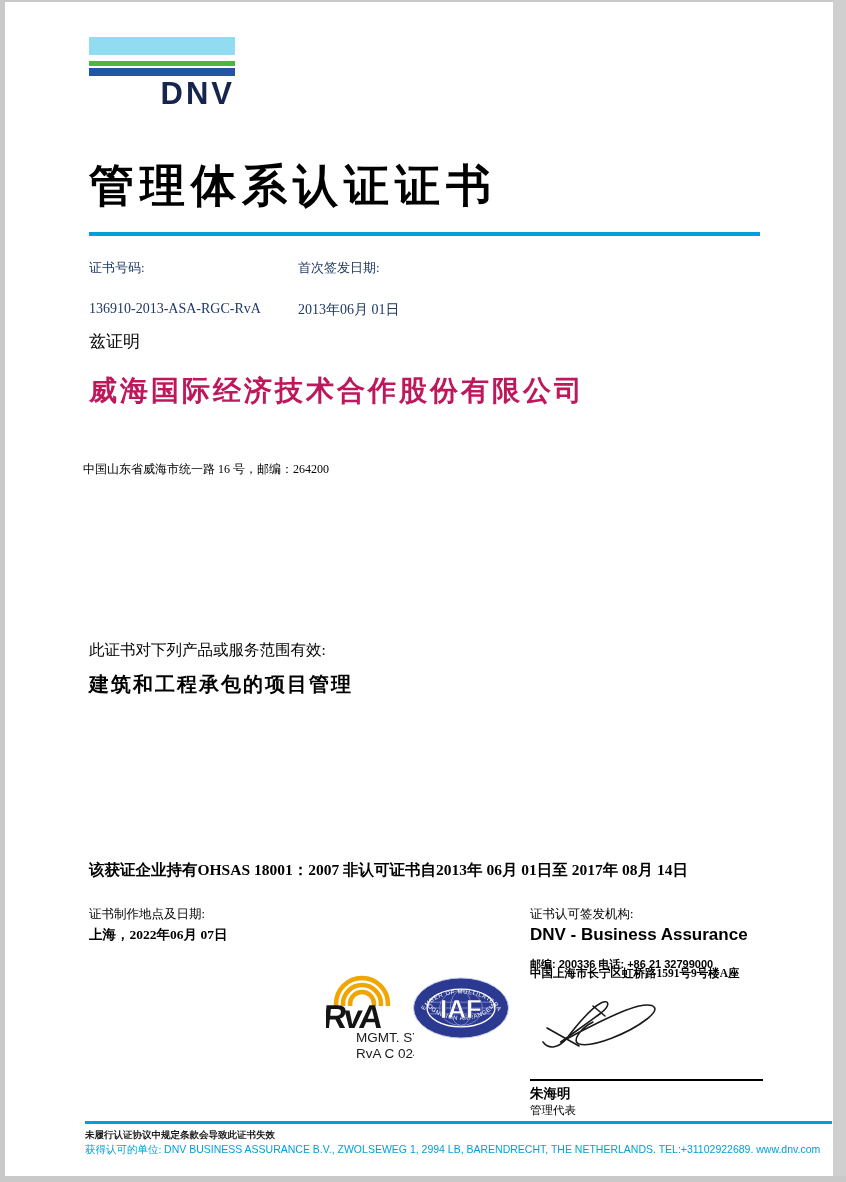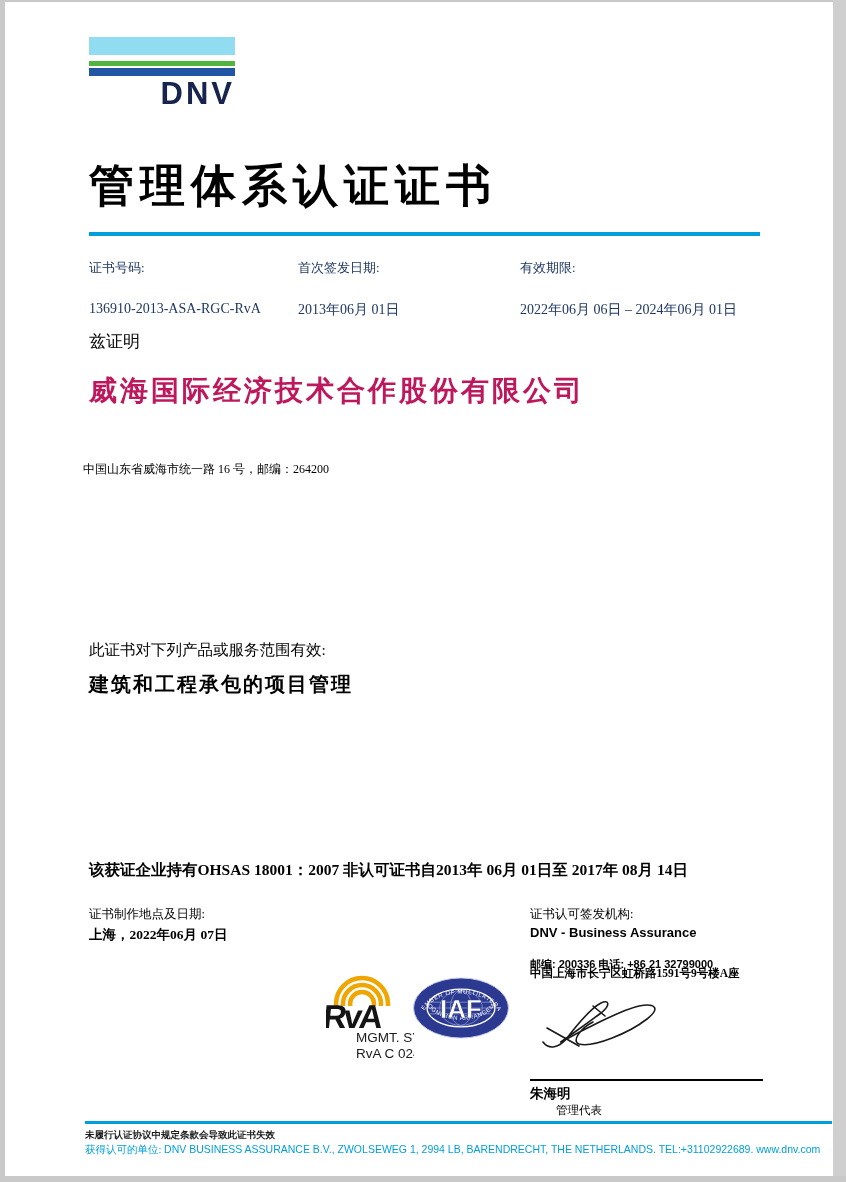--- a/index.html
+++ b/index.html
@@ -49,33 +49,33 @@
   .scope-intro { left:89px; top:640px; font-size:15.5px; color:#000; }
   .scope-text { left:89px; top:671px; font-size:20px; font-weight:bold; color:#000;
     letter-spacing:2px; }
 
   .ohsas-note { left:89px; top:860px; font-size:15.5px; font-weight:bold; color:#000; }
 
   .issue-left-label { left:89px; top:906px; font-size:12.5px; color:#000; }
   .issue-left-value { left:89px; top:926px; font-size:13.5px; font-weight:bold; color:#000; }
 
   .issuer-label { left:530px; top:906px; font-size:12.5px; color:#000; }
-  .issuer-name { left:530px; top:925px; font-size:13px; font-weight:bold; color:#000;
+  .issuer-name { left:530px; top:925px; font-size:17px; font-weight:bold; color:#000;
     font-family:"Liberation Sans", sans-serif; }
   .issuer-address { left:530px; top:942px; font-size:11.5px; font-weight:bold; color:#000;margin-top:24px; }
   .issuer-contact { left:530px; top:957px; font-size:11px; font-weight:bold; color:#000;
     font-family:"Liberation Sans", sans-serif; }
 
   .rva-logo { left:326px; top:970px; }
   .iaf-logo { left:412px; top:977px; }
 
   .signature { left:535px; top:992px; }
   .sig-rule { left:530px; top:1079px; width:233px; height:2px; background:#000; }
   .signer-name { left:530px; top:1085px; font-size:13.5px; font-weight:bold; color:#000; }
-  .signer-title { left:530px; top:1103px; font-size:11.5px; color:#000;margin-left:26px; }
+  .signer-title { left:530px; top:1103px; font-size:11.5px; color:#000; }
 
   .footer-rule { left:85px; top:1121px; width:747px; height:3px; background:#009fda; }
   .footer-line1 { left:85px; top:1129px; font-size:9.5px; font-weight:bold; color:#1a1a1a; }
   .footer-line2 { left:85px; top:1143px; font-size:10.5px; color:#009fda; }
   .footer-line2 .l2label { font-family:"Liberation Serif", serif; }
   .footer-line2 .l2text { font-family:Liberation Sans, sans-serif; }
 </style>
 </head>
 <body>
 
@@ -93,24 +93,20 @@
   <div class="abs doc-title">管理体系认证证书</div>
   <div class="abs title-rule"></div>
 
   <div class="abs info-col info-c1">
     <div class="lbl">证书号码:</div>
     <div class="val">136910-2013-ASA-RGC-RvA</div>
   </div>
   <div class="abs info-col info-c2">
     <div class="lbl">首次签发日期:</div>
     <div class="val">2013年06月 01日</div>
-  </div>
-  <div class="abs info-col info-c3">
-    <div class="lbl">有效期限:</div>
-    <div class="val">2022年06月 06日 – 2024年06月 01日</div>
   </div>
 
   <div class="abs certify-intro">兹证明</div>
   <div class="abs company-name">威海国际经济技术合作股份有限公司</div>
   <div class="abs company-address">中国山东省威海市统一路 16 号，邮编：264200</div>
 
 
   <div class="abs scope-intro">此证书对下列产品或服务范围有效:</div>
   <div class="abs scope-text">建筑和工程承包的项目管理</div>
 

